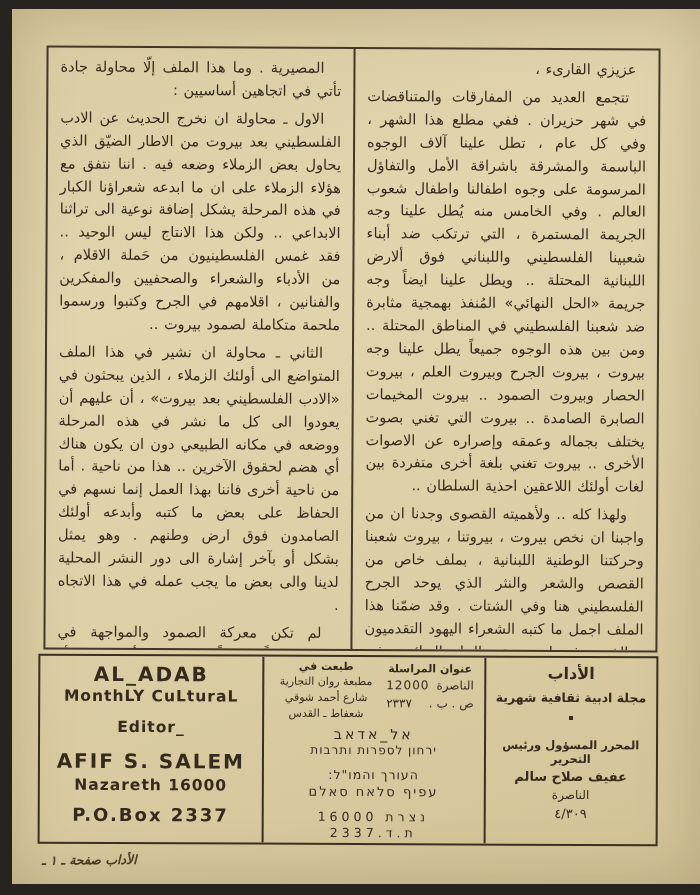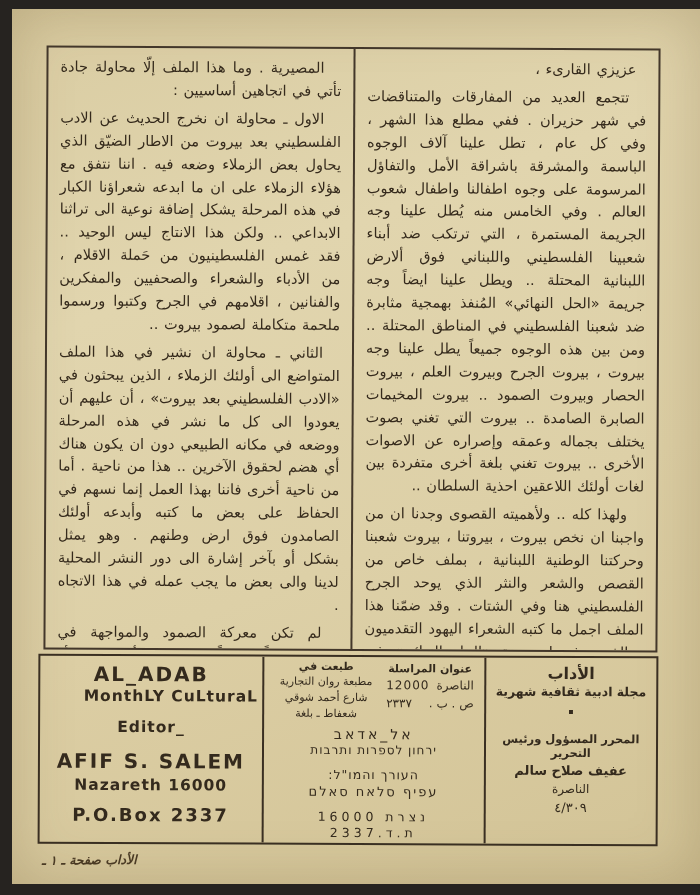--- a/index.html
+++ b/index.html
@@ -35,42 +35,42 @@
     border:2px solid #3a2f22;box-sizing:border-box;
     display:flex;direction:rtl;
     transform:rotate(0.25deg);transform-origin:center;
     color:#342a1d;overflow:hidden;
   }
   .cell{box-sizing:border-box;overflow:hidden;}
   .cell-masthead{width:28%;border-left:2px solid #3a2f22;text-align:center;padding:6px 4px;direction:rtl;}
   .cell-middle{width:36%;border-left:2px solid #3a2f22;padding:3px 6px;direction:rtl;}
   .cell-english{width:36%;text-align:center;padding:6px 4px;direction:ltr;}
   .mast-title{font-size:16px;font-weight:bold;}
-  .mast-subtitle{font-size:12.5px;margin-top:1px;font-weight:bold;}
+  .mast-subtitle{font-size:12.5px;margin-top:7px;font-weight:bold;}
   .mast-bullet{font-size:8px;margin-top:8px;}
   .mast-role{font-size:11.5px;margin-top:16px;font-weight:bold;}
   .mast-name{font-size:13px;font-weight:bold;margin-top:3px;}
   .mast-city{font-size:12px;margin-top:4px;}
   .mast-issue{font-size:13px;margin-top:4px;}
   .mid-top{display:flex;direction:rtl;}
   .addr-col{width:46%;padding-top:2px;}
   .print-col{width:54%;}
   .mid-heading{font-size:11px;font-weight:bold;text-align:center;line-height:1.25;}
   .addr-row{display:flex;justify-content:space-between;font-size:12px;line-height:1.5;padding:0 4px;}
   .addr-val{letter-spacing:1px;}
   .print-line{font-size:11px;text-align:center;line-height:1.45;}
   .hebrew-block{text-align:center;font-weight:normal;direction:rtl;margin-top:4px;line-height:1.25;}
   .heb-1{font-size:14px;letter-spacing:3px;}
   .heb-2{font-size:12px;letter-spacing:1px;}
   .heb-3{font-size:12.5px;margin-top:9px;letter-spacing:1px;}
   .heb-4{font-size:13px;letter-spacing:2px;margin-top:1px;}
   .heb-5{font-size:12.5px;margin-top:9px;letter-spacing:4px;}
   .heb-6{font-size:12.5px;letter-spacing:4px;}
   .en-1{font-size:20px;font-weight:bold;letter-spacing:2px;}
-  .en-2{font-size:15.5px;font-weight:bold;letter-spacing:1px;margin-top:1px;text-align:right;}
+  .en-2{font-size:15.5px;font-weight:bold;letter-spacing:1px;margin-top:1px;}
   .en-3{font-size:18px;font-weight:bold;letter-spacing:4px;}
   .en-4{font-size:15.5px;font-weight:bold;letter-spacing:1px;margin-top:13px;}
   .en-5{font-size:20px;font-weight:bold;letter-spacing:2px;margin-top:13px;}
   .en-6{font-size:15.5px;font-weight:bold;letter-spacing:1px;margin-top:3px;}
   .en-7{font-size:18px;font-weight:bold;letter-spacing:2px;margin-top:10px;}
   .page-footnote{
     position:absolute;left:30px;top:843px;width:160px;
     direction:rtl;text-align:left;
     font-size:12.5px;font-weight:bold;font-style:italic;color:#4a3a24;
     transform:rotate(-0.5deg);
@@ -122,21 +122,21 @@
           </div>
           <div class="addr-row">
             <span>ص . ب .</span>
             <span class="addr-val">٢٣٣٧</span>
           </div>
         </div>
         <div class="print-col">
           <div class="mid-heading">طبعت في</div>
           <div class="print-line">مطبعة روان التجارية</div>
           <div class="print-line">شارع أحمد شوقي</div>
-          <div class="print-line">شعفاط ـ بلغة</div>
+          <div class="print-line">شعفاط ـ القدس</div>
         </div>
       </div>
       <div class="hebrew-block">
         <div class="heb-1">אל_אדאב</div>
         <div class="heb-2">ירחון לספרות ותרבות</div>
         <div class="heb-3">העורך והמו"ל:</div>
         <div class="heb-4">עפיף סלאח סאלם</div>
         <div class="heb-5">נצרת 16000</div>
         <div class="heb-6">ת.ד.2337</div>
       </div>

